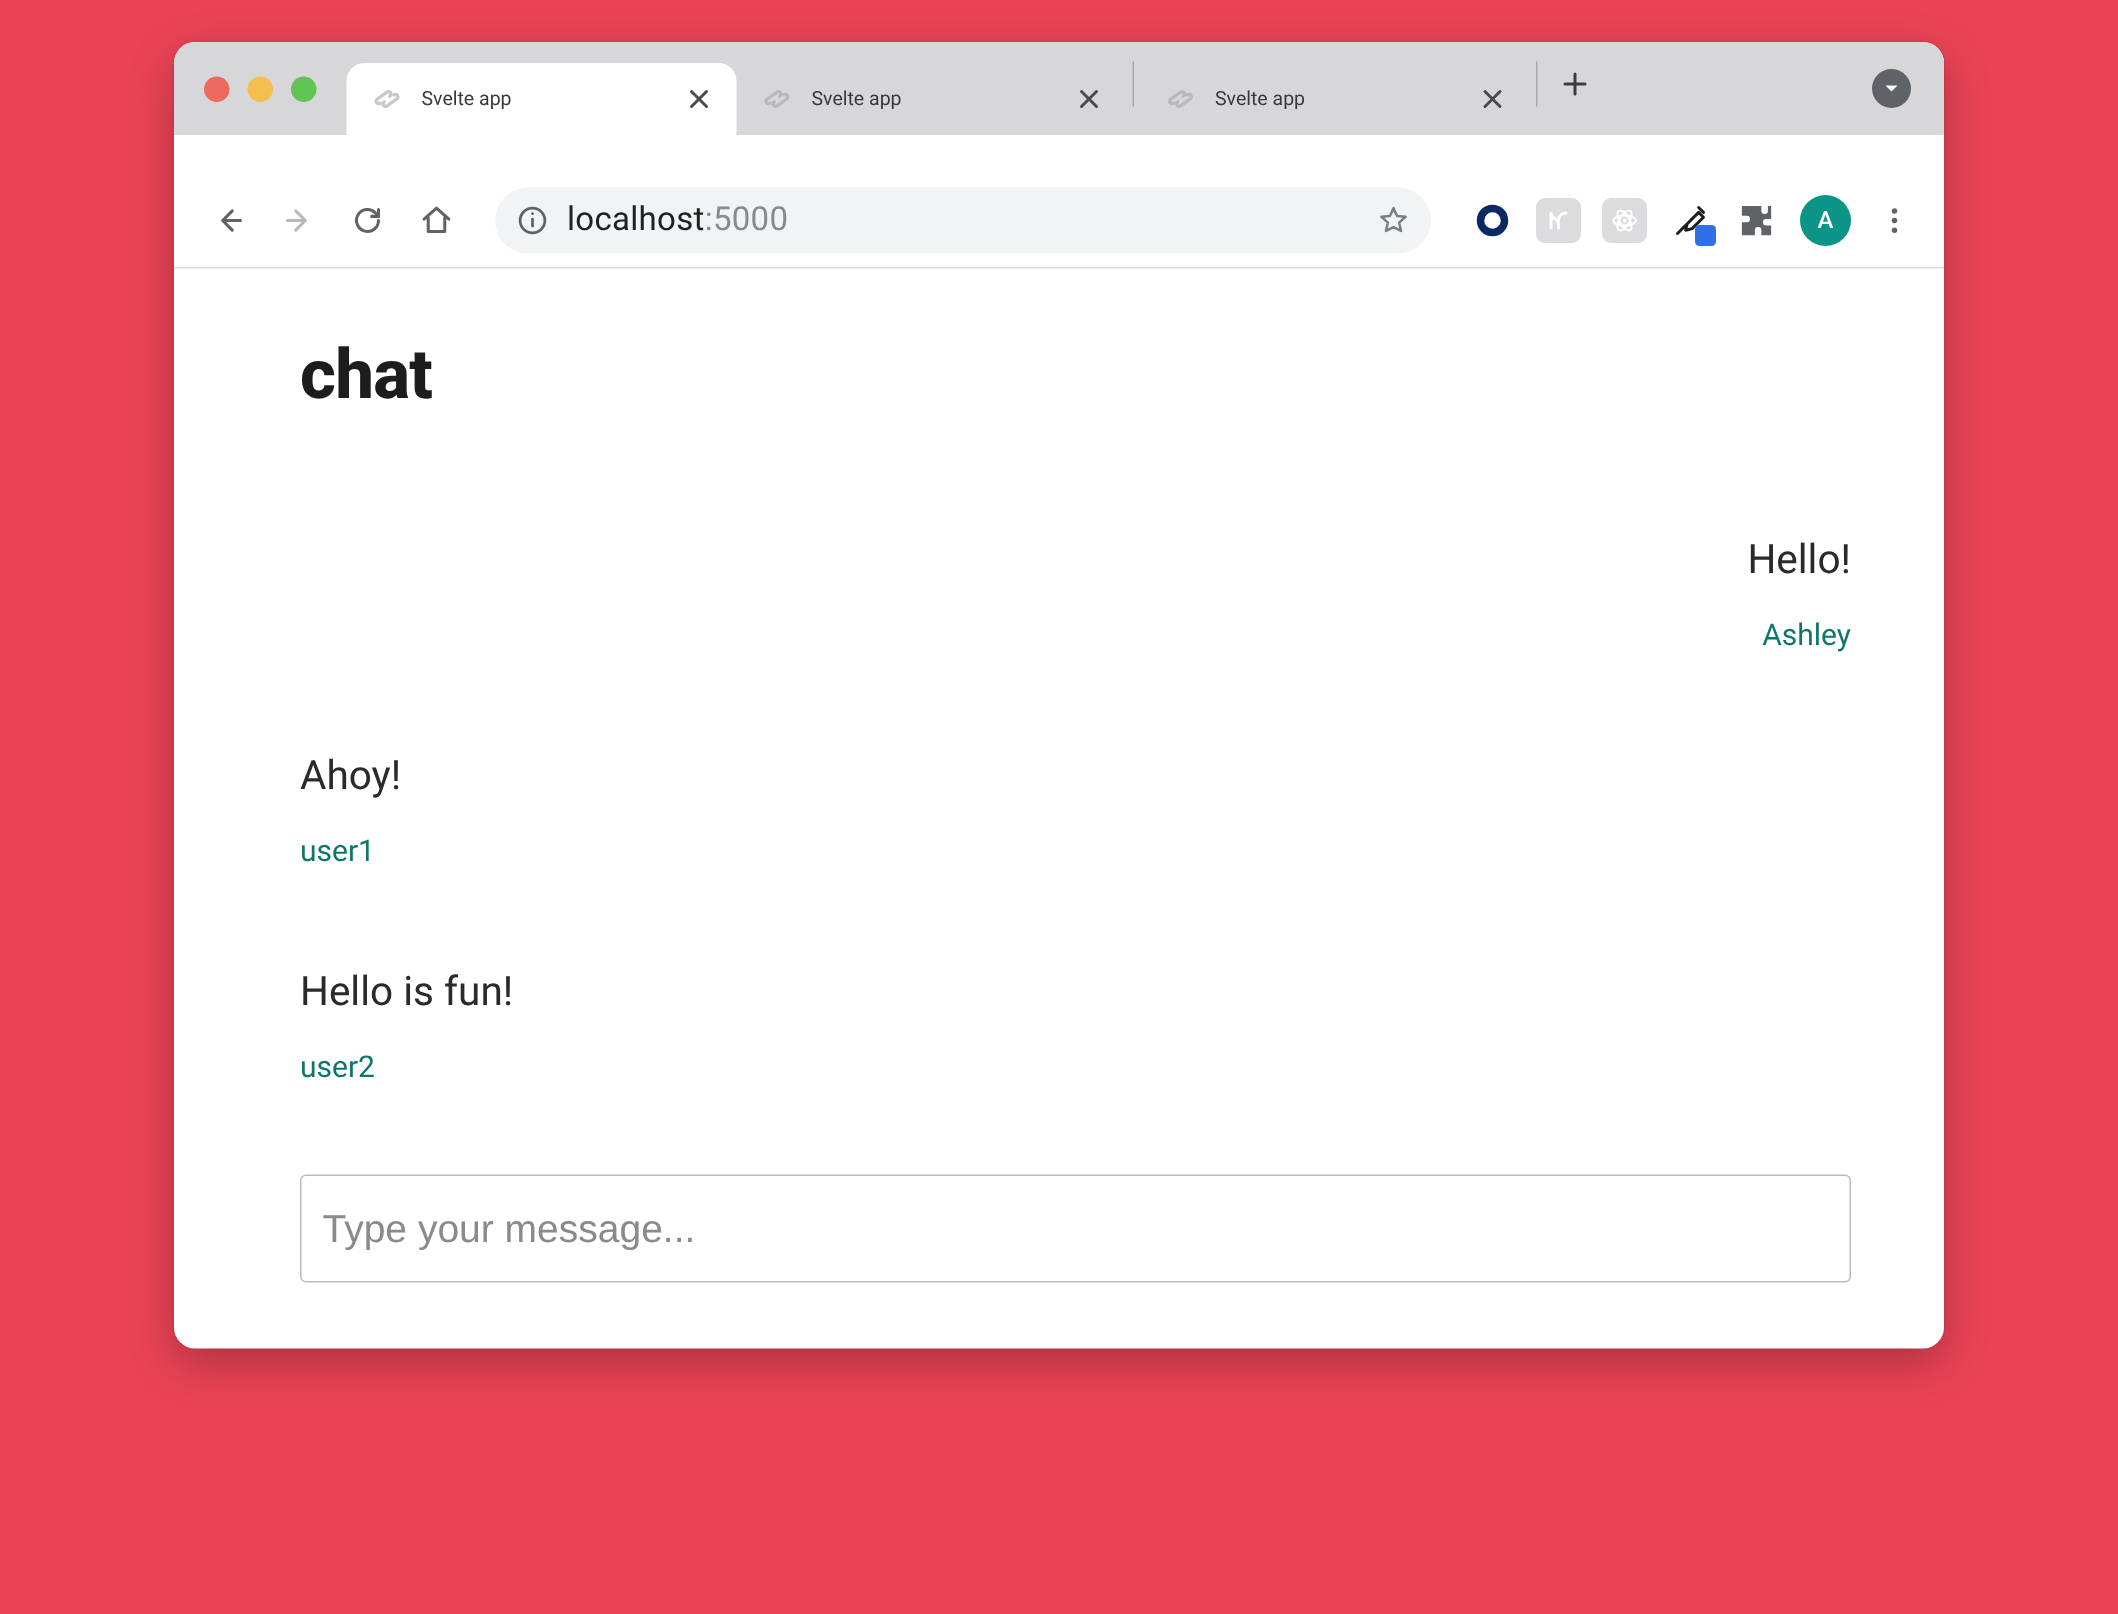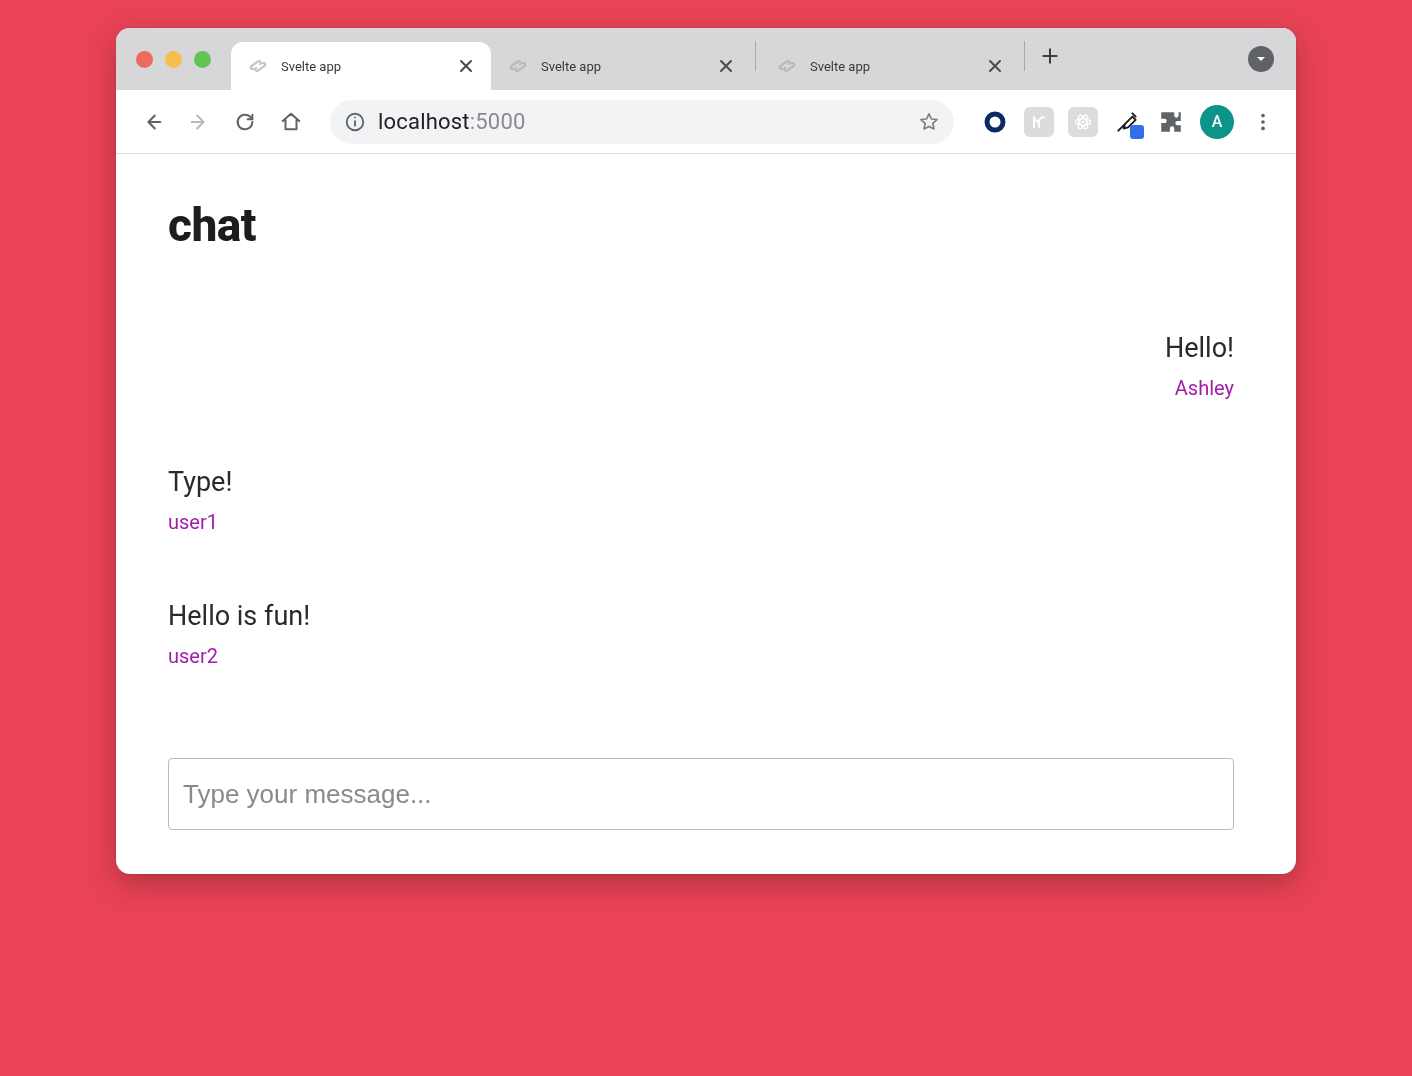--- a/index.html
+++ b/index.html
@@ -105,20 +105,21 @@
 
   
   .toolbar {
     display: flex;
     align-items: center;
     gap: 8px;
     height: 64px;
     background: #ffffff;
     border-bottom: 1px solid #dcdcdc;
     padding: 0 18px;
+    margin-top: 25px;
   }
   .toolbtn {
     width: 38px; height: 38px;
     display: flex; align-items: center; justify-content: center;
     color: #5f6368; cursor: pointer; border-radius: 50%;
   }
   .toolbtn.disabled { color: #b8b8b9; cursor: default; }
   .toolbtn svg { width: 22px; height: 22px; }
 
   .omnibox {
@@ -168,21 +169,21 @@
   .ext svg { display:block; }
   .ext.box { background: #dcdcde; }
   .ext.teal-avatar {
     width: 34px; height: 34px; border-radius: 50%;
     background: #0d9488; color: #fff; font-size: 16px; font-weight: 500;
   }
 
   
   .page {
     min-height: 720px;
-    padding: 44px 62px 44px 52px;
+    padding: 44px 62px 44px 84px;
     display: flex;
     flex-direction: column;
     justify-content: flex-end;
   }
 
   .page-title {
     font-size: 46px;
     font-weight: 800;
     color: #1d1d1d;
     letter-spacing: -0.5px;
@@ -193,21 +194,21 @@
     margin-top: 80px;
     display: flex;
     flex-direction: column;
     gap: 66px;
     font-size: 27px;
     color: #2a2a2a;
   }
   .msg { display: flex; flex-direction: column; gap: 4px; max-width: 70%; }
   .msg.right { align-self: flex-end; align-items: flex-end; text-align: right; }
   .msg.left { align-self: flex-start; }
-  .msg .author { font-size: 20px; color: #a21caf; margin-top: 8px; }
+  .msg .author { font-size: 20px; color: #0f766e; margin-top: 18px; }
 
   .composer {
     margin-top: 60px;
   }
   .composer input {
     width: 100%;
     height: 72px;
     border: 1px solid #bcbcbe;
     border-radius: 4px;
     padding: 0 14px;
@@ -380,21 +381,21 @@
 
   <div class="page">
     <h1 class="page-title">chat</h1>
 
     <div class="messages">
       <div class="msg right">
         <div class="text">Hello!</div>
         <div class="author">Ashley</div>
       </div>
       <div class="msg left">
-        <div class="text">Type!</div>
+        <div class="text">Ahoy!</div>
         <div class="author">user1</div>
       </div>
       <div class="msg left">
         <div class="text">Hello is fun!</div>
         <div class="author">user2</div>
       </div>
     </div>
 
     <div class="composer">
       <input type="text" placeholder="Type your message..." style="">

